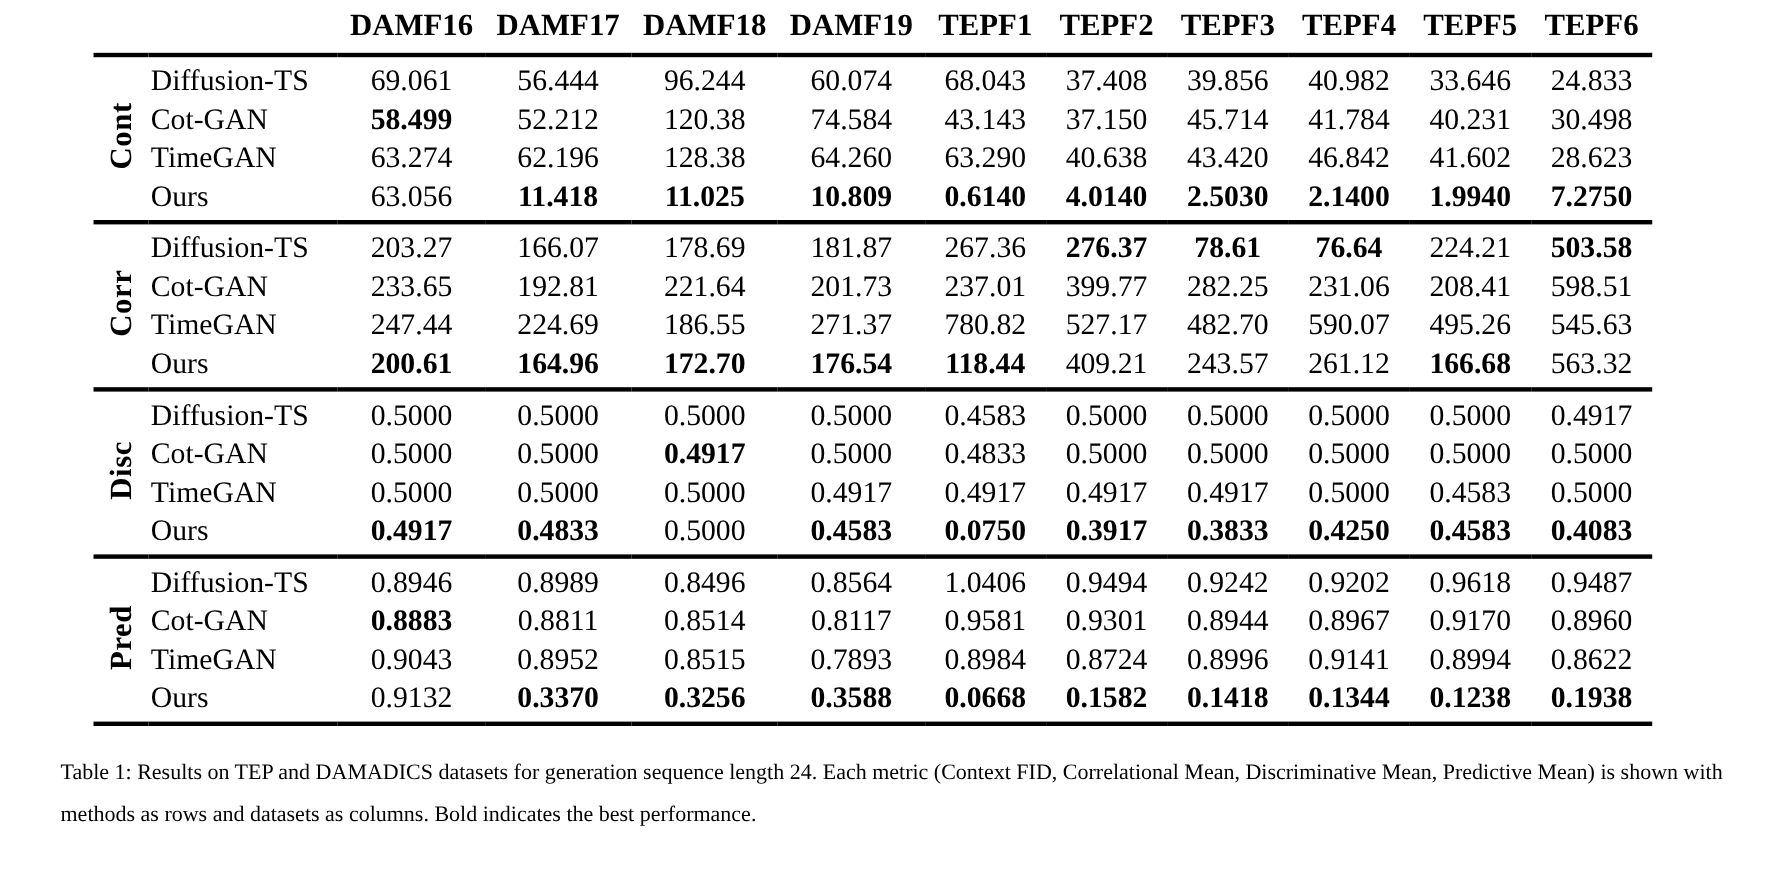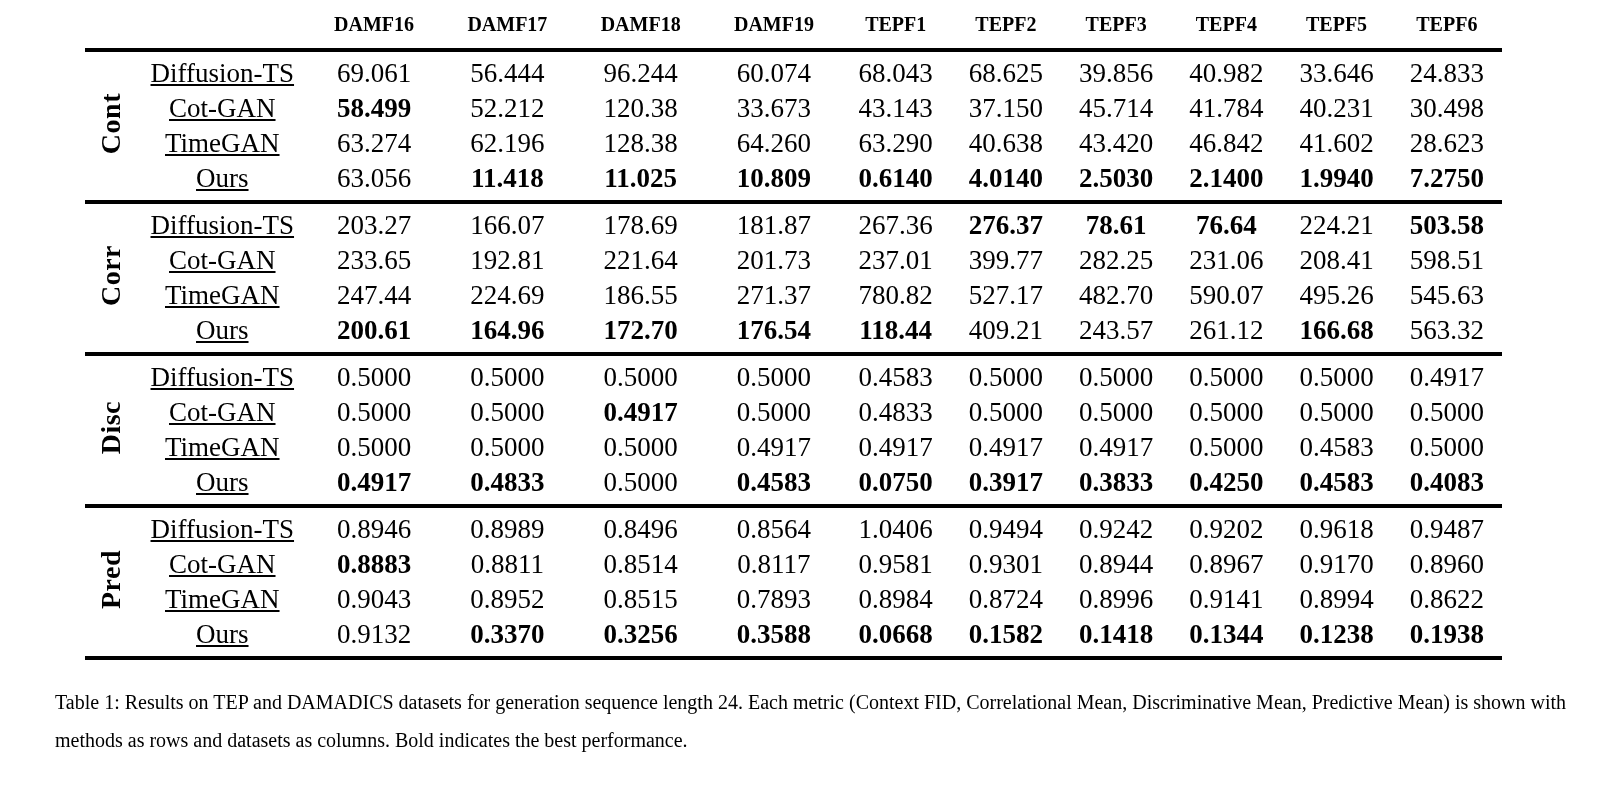--- a/index.html
+++ b/index.html
@@ -15,36 +15,36 @@
     table-layout: fixed;
     margin: 6px 0 0 85px;
     width: 1417px;
   }
   thead tr { border-bottom: 4px solid #000; }
   tbody { border-bottom: 4px solid #000; }
 
   th, td { padding: 0; margin: 0; }
   thead th {
     font-weight: bold; text-align: center;
-    font-size: 20px; height: 42px; vertical-align: top; line-height: 36px;
+    font-size: 28px; height: 42px; vertical-align: top; line-height: 36px;
   }
   tbody td { font-size: 27px; height: 35px; line-height: 35px; vertical-align: middle; }
   tbody tr.first-row td { padding-top: 4px; }
   tbody tr.last-row td { padding-bottom: 4px; margin-left: 37px; }
 
   td.group { text-align: center; vertical-align: middle; }
   .vlabel {
     display: inline-block;
     writing-mode: vertical-rl;
     transform: rotate(180deg);
     font-weight: bold;
     font-size: 28px;
     letter-spacing: 0.5px;
   }
-  td.method { text-align: center; padding-left: 2px; text-decoration: underline; }
+  td.method { text-align: left; padding-left: 2px; }
   td.val { text-align: center; }
   .b { font-weight: bold; }
 
   .caption {
     margin: 24px 0 0 55px;
     width: 1516px;
     font-size: 20px;
     line-height: 37.5px;
     text-align: left;
   }
@@ -89,32 +89,32 @@
 
   <tbody>
         <tr class="first-row">
           <td class="group" rowspan="4"><span class="vlabel">Cont</span></td>
           <td class="method">Diffusion-TS</td>
           <td class="val">69.061</td>
           <td class="val">56.444</td>
           <td class="val">96.244</td>
           <td class="val">60.074</td>
           <td class="val">68.043</td>
-          <td class="val">68.625</td>
+          <td class="val">37.408</td>
           <td class="val">39.856</td>
           <td class="val">40.982</td>
           <td class="val">33.646</td>
           <td class="val">24.833</td>
         </tr>
         <tr>
           <td class="method">Cot-GAN</td>
           <td class="val b">58.499</td>
           <td class="val">52.212</td>
           <td class="val">120.38</td>
-          <td class="val">33.673</td>
+          <td class="val">74.584</td>
           <td class="val">43.143</td>
           <td class="val">37.150</td>
           <td class="val">45.714</td>
           <td class="val">41.784</td>
           <td class="val">40.231</td>
           <td class="val">30.498</td>
         </tr>
         <tr>
           <td class="method">TimeGAN</td>
           <td class="val">63.274</td>

